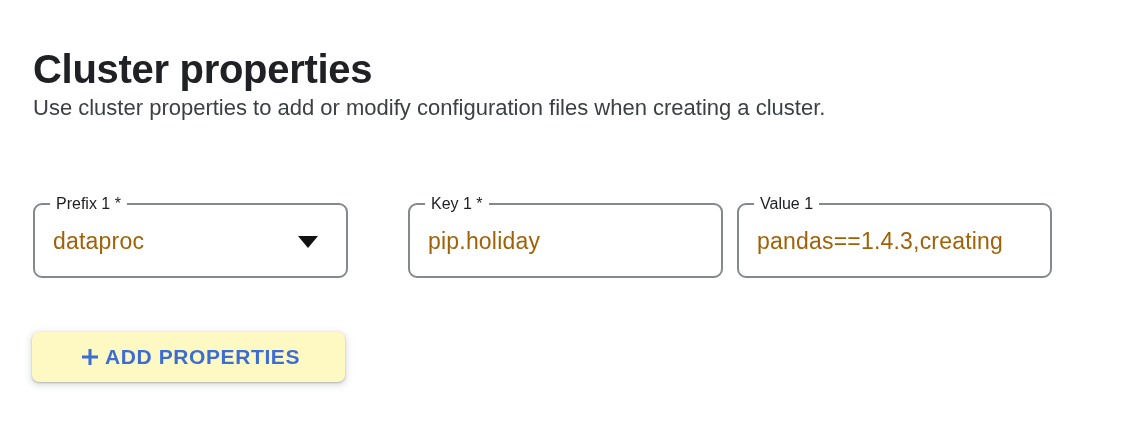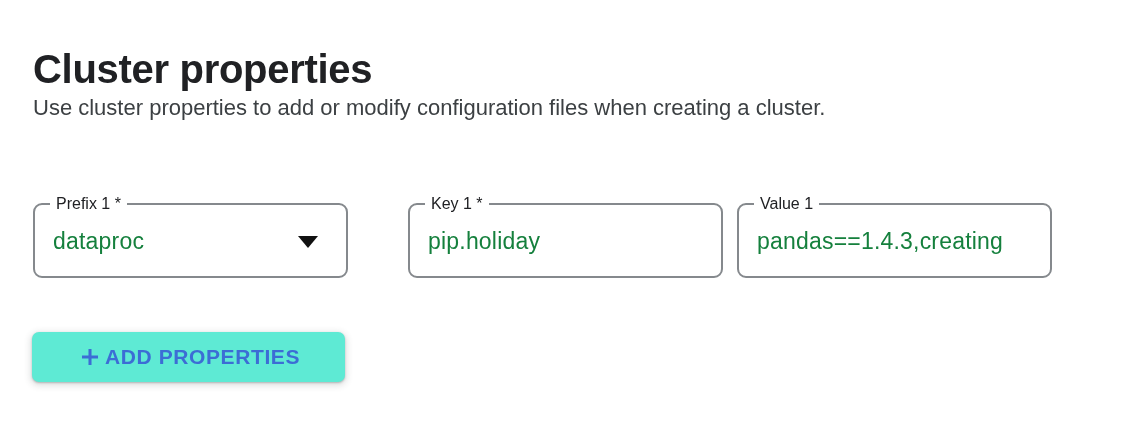--- a/index.html
+++ b/index.html
@@ -60,21 +60,21 @@
     white-space: nowrap;
   }
   .field-value {
     position: absolute;
     left: 18px;
     right: 6px;
     top: 50%;
     transform: translateY(-50%);
     font-size: 23px;
     letter-spacing: 0.2px;
-    color: #15803d;
+    color: #a16207;
     white-space: nowrap;
     overflow: hidden;
   }
   .dropdown-arrow {
     position: absolute;
     right: 28px;
     top: 50%;
     transform: translateY(-42%);
     width: 0;
     height: 0;
@@ -82,21 +82,21 @@
     border-right: 10px solid transparent;
     border-top: 12px solid #111111;
     cursor: pointer;
   }
   .add-btn {
     position: absolute;
     left: 32px;
     top: 332px;
     width: 313px;
     height: 50px;
-    background: #5eead4;
+    background: #fef9c3;
     border: none;
     border-radius: 7px;
     box-shadow: 0 1px 2px rgba(60,64,67,0.30), 0 2px 6px 2px rgba(60,64,67,0.15);
     display: flex;
     align-items: center;
     justify-content: center;
     gap: 2px;
     cursor: pointer;
     color: #3c6dd5;
     font-family: "Liberation Sans", "DejaVu Sans", sans-serif;

